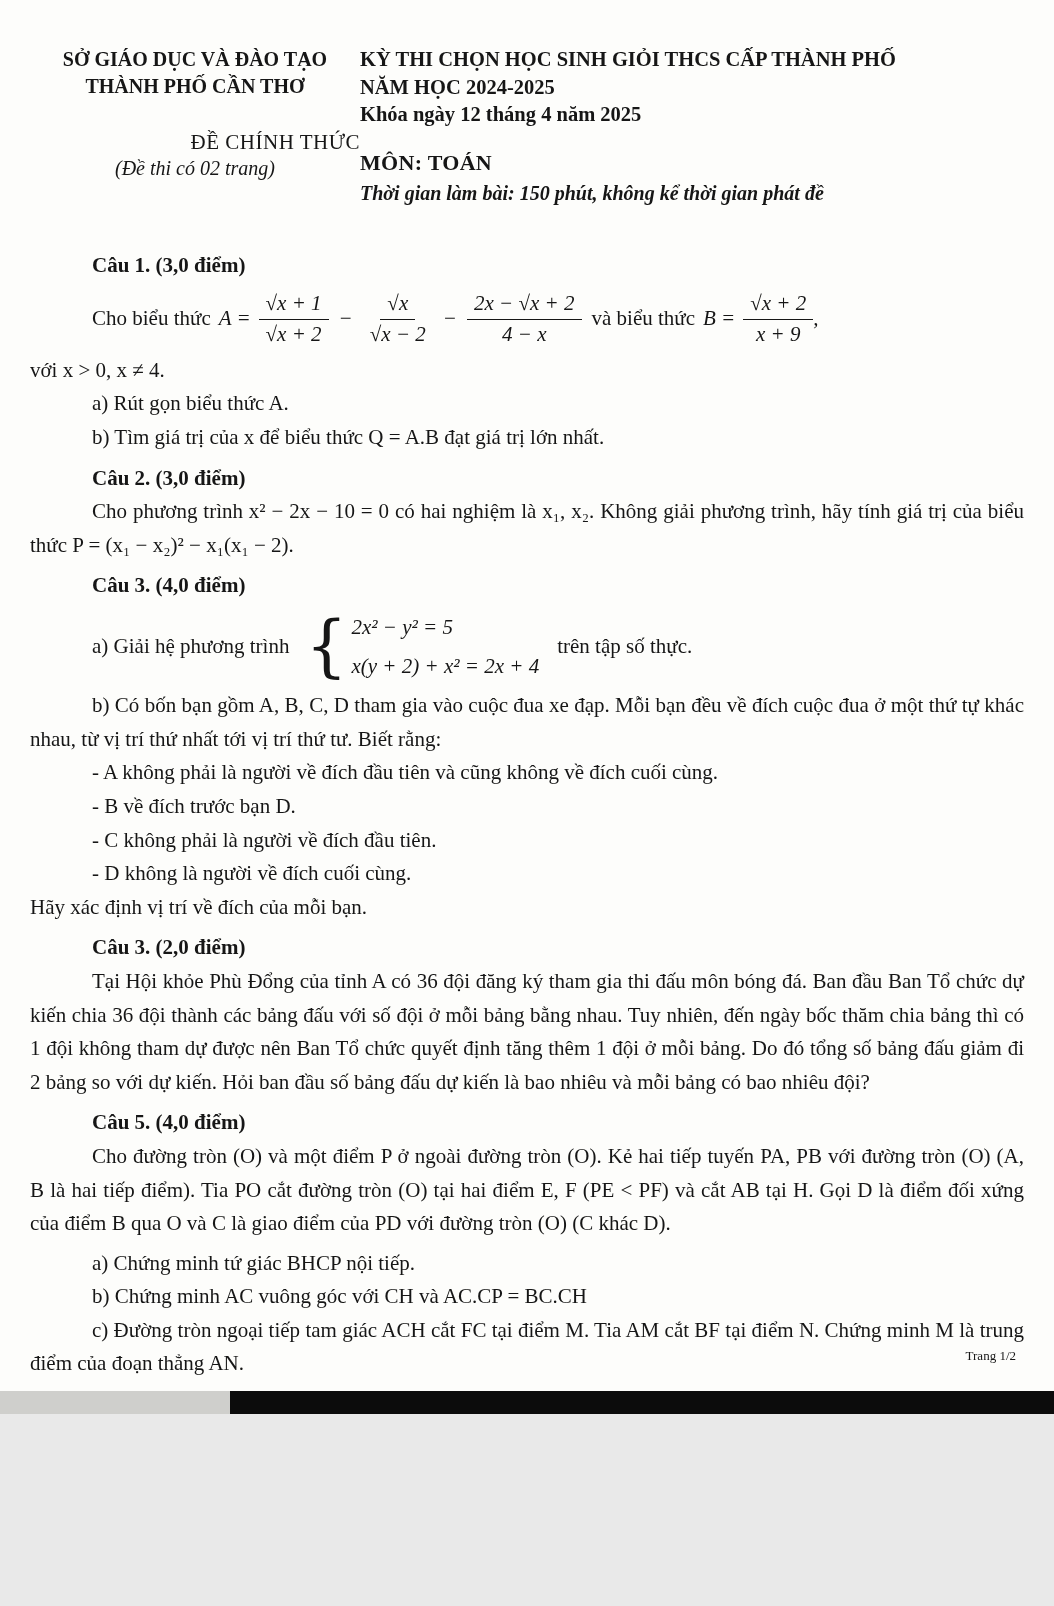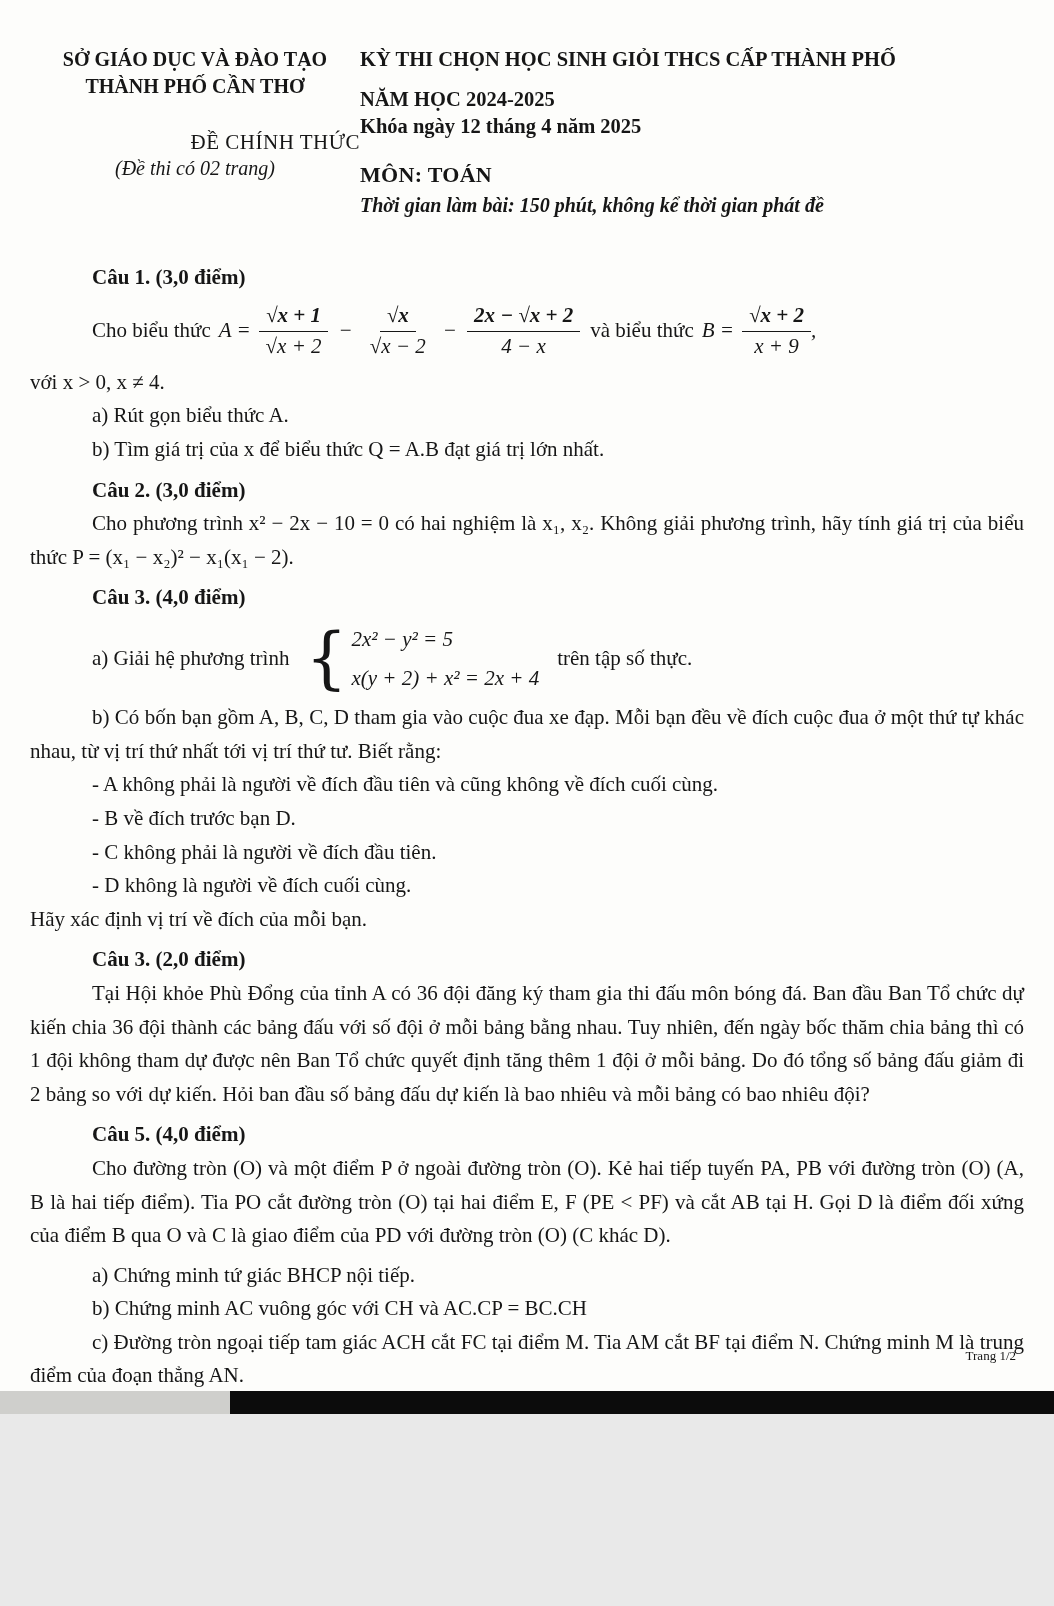--- a/index.html
+++ b/index.html
@@ -16,39 +16,39 @@
     overflow:hidden;
   }
   
   .header { display:flex; align-items:flex-start; }
   .h-left { width:330px; flex-shrink:0; text-align:center; }
   .h-left .dept { font-weight:bold; font-size:20px; line-height:1.35; }
   .h-left .official { margin-top:30px; font-weight:normal; font-size:21px; letter-spacing:.5px;text-align:right; }
   .h-left .note { font-style:italic; font-size:20px; margin-top:2px; }
   .h-right { flex:1; text-align:left; }
   .h-right .contest { font-weight:bold; font-size:20.5px; line-height:1.35; }
-  .h-right .year { font-weight:bold; font-size:20.5px; margin-top:14px; }
+  .h-right .year { font-weight:bold; font-size:20.5px; margin-top:2px; }
   .h-right .kdate { font-weight:bold; font-size:20.5px; margin-top:4px; text-underline-offset:3px; }
   .h-right .subject { font-weight:bold; font-size:22px; margin-top:24px; letter-spacing:.3px; }
   .h-right .duration { font-weight:bold; font-style:italic; font-size:20px; margin-top:6px; }
   
   .content { margin-top:44px; font-size:21px; line-height:1.6; }
   .sec-title { font-weight:bold; padding-left:62px; margin-top:7px; }
   .line-indent { padding-left:62px; }
   .flush { padding-left:0; }
   .para { text-indent:62px; text-align:justify; }
   
   .math-row { display:flex; align-items:center; flex-wrap:wrap; padding-left:62px; margin:8px 0 6px 0; }
   .lead { margin-right:8px; }
   .mi { font-style:italic; margin-right:8px; }
   .op { margin:0 10px; font-style:italic; }
   .tail { margin-left:10px;text-align:right; }
   .comma { font-style:italic; }
   .frac { display:inline-flex; flex-direction:column; align-items:center; vertical-align:middle; font-style:italic; line-height:1.3; }
-  .frac .num { padding:0 7px 1px 7px; border-bottom:1.6px solid #161616;font-weight:bold; }
+  .frac .num { padding:0 7px 1px 7px; border-bottom:1.6px solid #161616; }
   .frac .den { padding:1px 7px 0 7px; }
   .system { display:inline-flex; align-items:center; margin:0 8px; }
   .brace { font-size:66px; font-weight:400; line-height:.9; margin-right:4px; font-family:"DejaVu Serif",serif; transform:scaleY(1.02); }
   .sys-eqs { display:flex; flex-direction:column; gap:5px; font-style:italic; text-align:left; }
   .bullets .b-line { padding-left:62px; }
   
   .page-num { position:absolute; right:38px; bottom:50px; font-weight:normal; font-size:13px; }
   .scan-bar { position:absolute; left:0; right:0; bottom:0; height:23px; display:flex; }
   .scan-bar .seg-light { width:230px; background:#cfcfcc; }
   .scan-bar .seg-dark { flex:1; background:#0c0c0c; }

